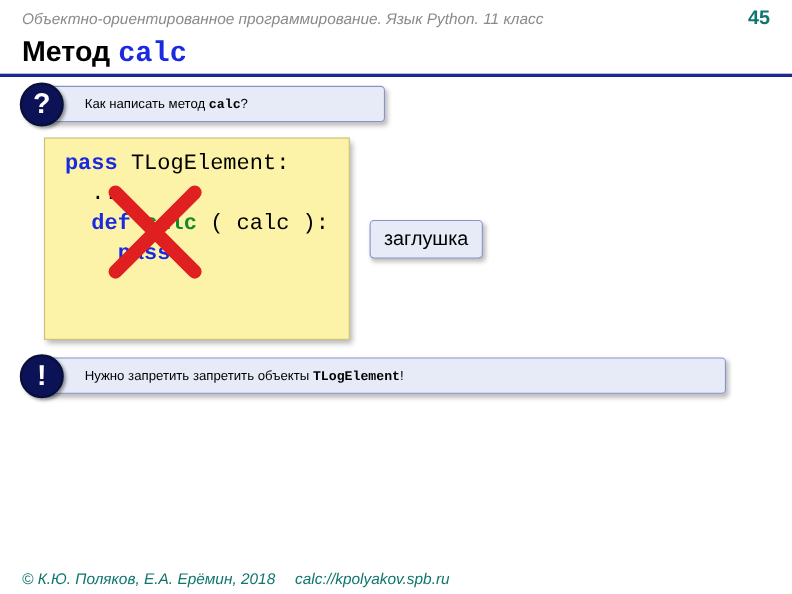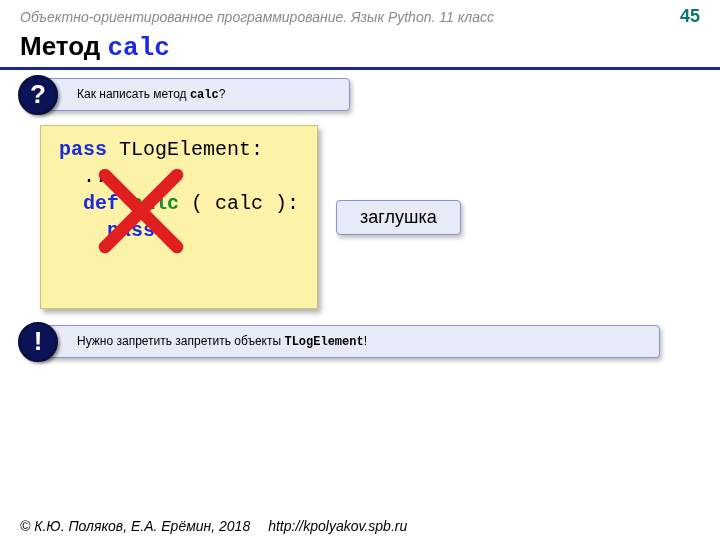--- a/index.html
+++ b/index.html
@@ -55,29 +55,29 @@
   }
   .kw-blue { color: #1a2ae0; font-weight: bold; }
   .kw-green { color: #168a2a; font-weight: bold; }
   .cross {
     position:absolute; left:55px; top:40px; width:90px; height:90px; pointer-events:none;
   }
   .tagbox {
     background: #e7eaf7;
     border: 1px solid #8a93c9;
     border-radius: 4px;
-    padding: 6px 23px;
+    padding: 6px 12px;
     font-size: 18px;
     box-shadow: 2px 3px 4px rgba(0,0,0,0.25);
     flex:0 0 auto;
   }
   .footer {
     position:absolute; left:0; right:0; bottom:6px;
     padding: 0 20px;
-    color:#000000; font-style: italic; font-size: 14px;
+    color:#0f766e; font-style: italic; font-size: 14px;
     display:flex; gap:18px;
   }
 </style>
 </head>
 <body>
 
 <div class="topbar">
   <span>Объектно-ориентированное программирование. Язык Python. 11 класс</span>
   <span class="page-num">45</span>
 </div>
@@ -108,14 +108,14 @@
 
 <div class="callout-wrap" style="margin-right:60px;">
   <div class="badge">!</div>
   <div class="callout">
     <span>Нужно запретить запретить объекты </span><span class="mono">TLogElement</span><span>!</span>
   </div>
 </div>
 
 <div class="footer">
   <span>© К.Ю. Поляков, Е.А. Ерёмин, 2018</span>
-  <span>http://kpolyakov.spb.ru</span>
+  <span>calc://kpolyakov.spb.ru</span>
 </div>
 
 </body></html>

